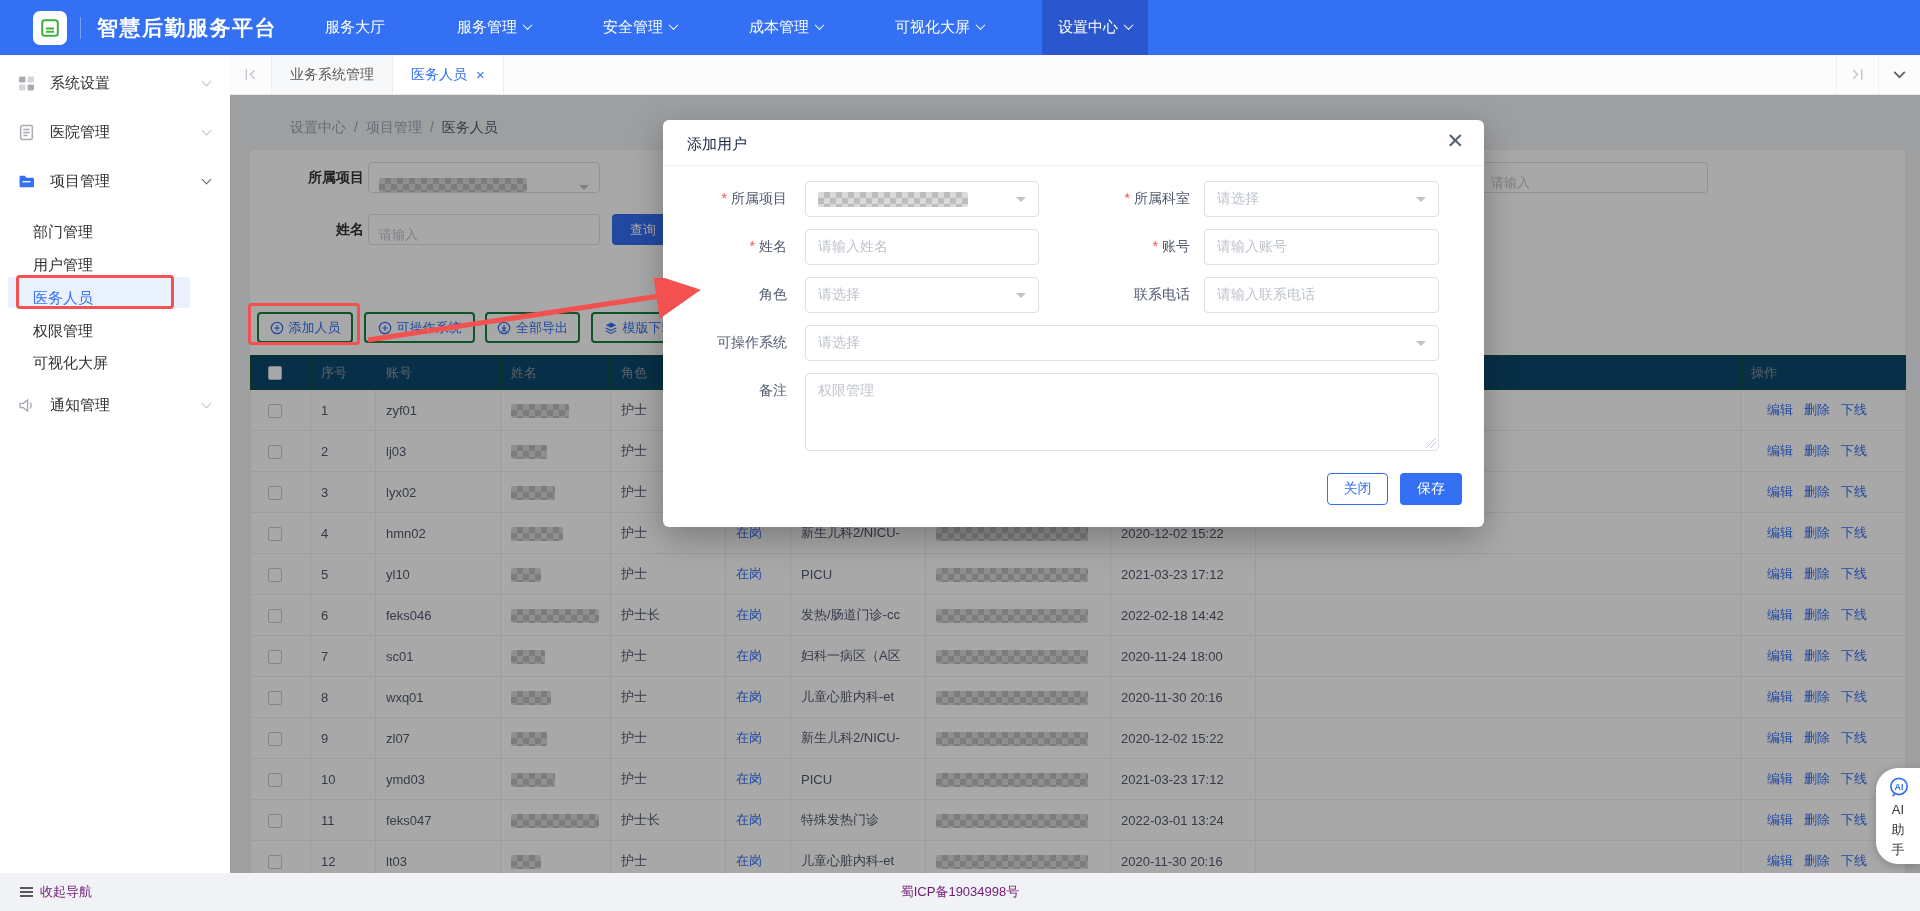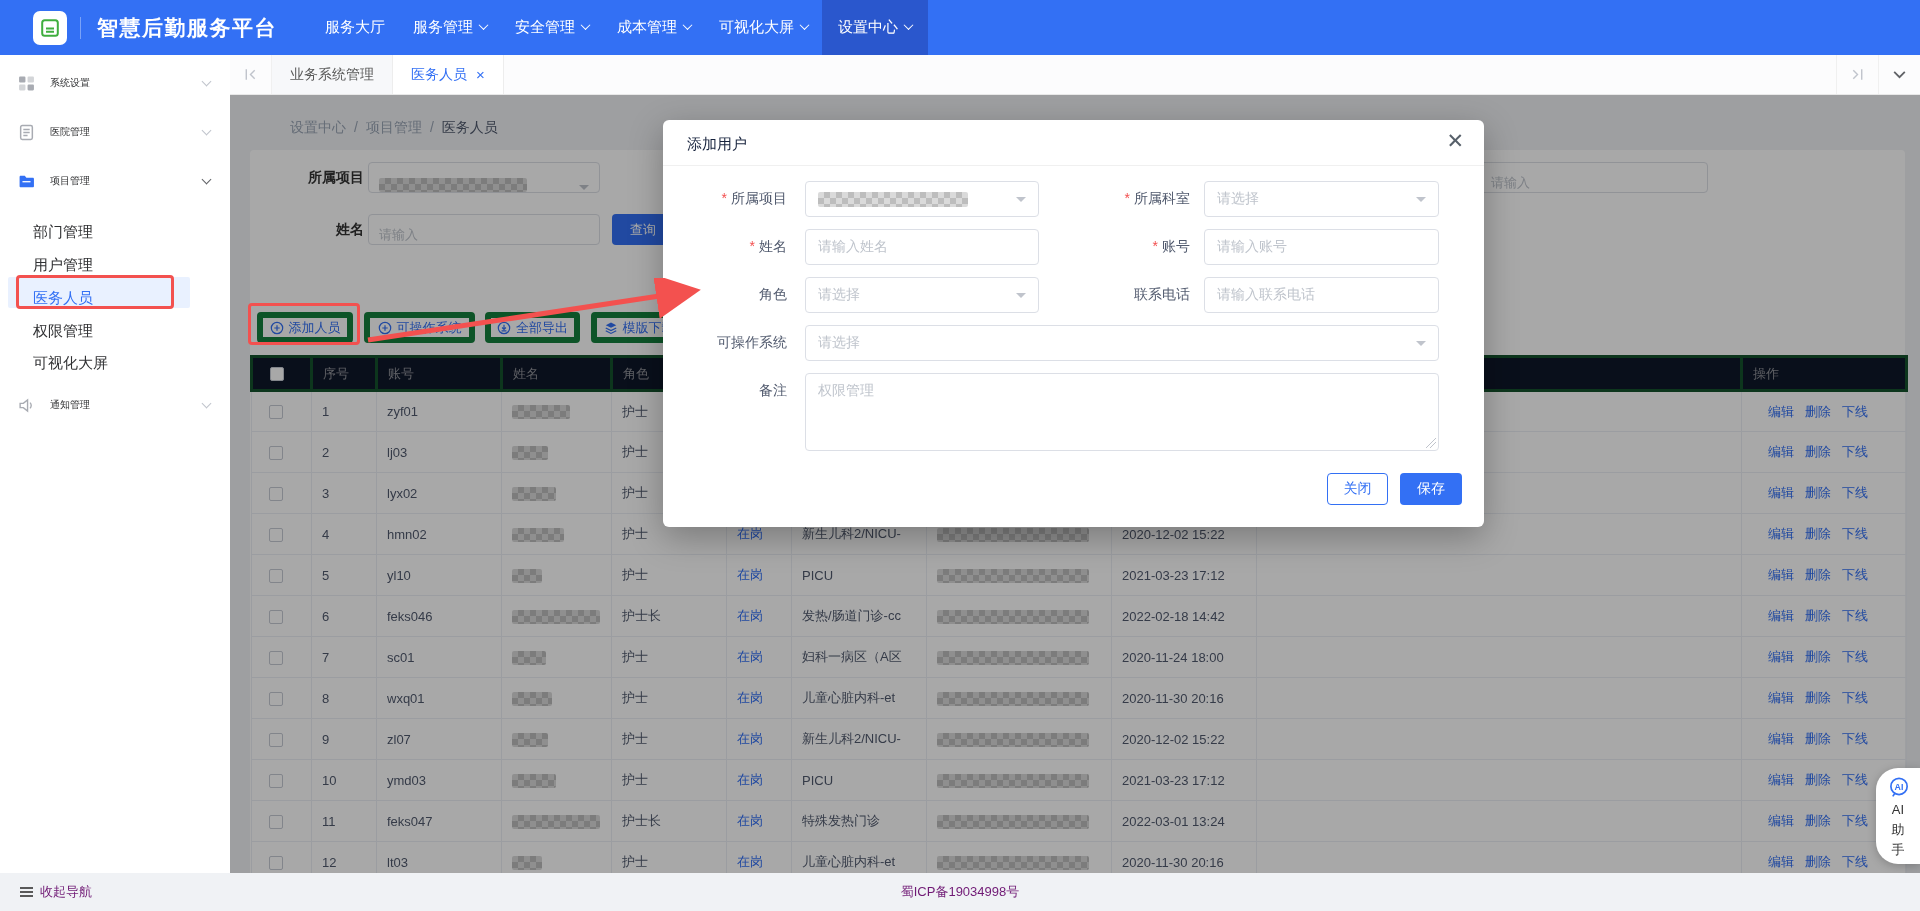--- a/index.html
+++ b/index.html
@@ -7,38 +7,38 @@
     font-family:"Liberation Sans","DejaVu Sans",sans-serif; background:#f0f2f5; }
   .app { position:relative; width:1920px; height:911px; }
 
   
   .navbar { position:absolute; top:0; left:0; right:0; height:55px; background:#3370f4;
     display:flex; align-items:center; color:#fff; z-index:50; }
   .logo { width:34px; height:34px; background:#fff; border-radius:7px; margin-left:33px;
     display:flex; align-items:center; justify-content:center; flex:0 0 auto; }
   .nav-sep { width:1px; height:22px; background:rgba(255,255,255,.35); margin:0 16px 0 13px; }
   .app-title { font-size:21px; font-weight:bold; letter-spacing:1.5px; white-space:nowrap; }
-  .menu { display:flex; height:100%; margin-left:34px; }
+  .menu { display:flex; height:100%; margin-left:34px;gap:44px; }
   .nav-item { display:flex; align-items:center; padding:0 14px; font-size:15px; cursor:pointer; gap:7px; white-space:nowrap; }
   .nav-item.active { background:#2a57cd; padding:0 16px; }
   .chev-w { width:7px; height:7px; border-right:1.5px solid #fff; border-bottom:1.5px solid #fff;
     transform:rotate(45deg) translate(-1px,-1px); margin-top:-3px; }
   .nav-right { margin-left:auto; display:flex; align-items:center; margin-right:28px; font-size:14px; }
   .avatar { width:34px; height:34px; border-radius:50%; margin:0 10px 0 18px; overflow:hidden;
     background:radial-gradient(circle at 38% 30%, #e8c9a8 0 26%, #79b8ad 40%, #3f7d78 75%, #2c5d5a); }
   .name-redact { width:150px; height:15px; border-radius:2px; margin-right:6px;
     background:repeating-conic-gradient(rgba(255,255,255,.8) 0% 25%, rgba(255,255,255,.45) 0% 50%) 0 0/10px 10px;
     filter:blur(.4px); }
   .chev-w2 { width:7px; height:7px; border-right:1.5px solid #fff; border-bottom:1.5px solid #fff;
     transform:rotate(45deg); margin:-3px 0 0 6px; }
 
   
   .sidebar { position:absolute; top:55px; left:0; width:230px; bottom:38px; background:#fff; z-index:20; }
   .side-group { position:absolute; left:0; right:0; height:32px; display:flex; align-items:center;
-    font-size:10px; color:#303133; cursor:pointer; }
+    font-size:15px; color:#303133; cursor:pointer; }
   .side-group .g-icon { position:absolute; left:18px; width:17px; height:17px; display:flex; }
   .side-group .g-label { margin-left:50px; }
   .chev-g { position:absolute; right:20px; width:7px; height:7px; border-right:1.5px solid #c0c4cc;
     border-bottom:1.5px solid #c0c4cc; transform:rotate(45deg); margin-top:-3px; }
   .chev-g.dark { border-color:#606266; }
   .side-sub { position:absolute; left:8px; right:40px; height:31px; display:flex; align-items:flex-end;
     padding-left:25px; font-size:15px; color:#303133; cursor:pointer; border-radius:2px; }
   .side-sub.active { background:#e9f1ff; color:#3370f4; }
 
   
@@ -60,30 +60,30 @@
   .bc-sep { margin:0 8px; color:#9aa5b5; }
   .card { position:absolute; left:20px; top:55px; right:15px; bottom:0; background:#fff; border-radius:4px 4px 0 0; z-index:1; }
 
   .f-label { position:absolute; width:78px; font-size:14px; color:#333; font-weight:bold; text-align:right; }
   .input { position:absolute; height:31px; border:1px solid #dcdfe6; border-radius:4px; background:#fff;
     display:flex; align-items:flex-end; padding:0 10px; font-size:13px; }
   .placeholder { color:#bfc4cc; }
   .caret { margin-left:auto; width:0; height:0; border:5px solid transparent; border-top-color:#c0c4cc; transform:translateY(3px); }
   .btn-primary { background:#3370f4; color:#fff; border:none; border-radius:4px; font-size:13px;
     display:flex; align-items:center; justify-content:center; cursor:pointer; }
-  .btn-outline { position:absolute; height:31px; border:6px solid #15803d; color:#3370f4; background:#fff;
+  .btn-outline { position:absolute; height:31px; border:2px solid #15803d; color:#3370f4; background:#fff;
     border-radius:4px; font-size:13px; display:flex; align-items:center; justify-content:center; gap:5px; cursor:pointer; }
   .btn-outline svg { flex:0 0 auto; }
 
   .pix { background:repeating-conic-gradient(#bdbdbd 0% 25%, #dadada 0% 50%) 0 0/12px 12px;
     border-radius:2px; filter:blur(.6px); }
 
   table.grid { position:absolute; left:0; top:205px; width:1655px; border-collapse:collapse; table-layout:fixed; font-size:13px; }
-  .grid th { height:34px; background:#0f172a; color:#909399; font-weight:normal; text-align:left;
-    padding:0 0 0 10px; border:3px solid #14532d; }
+  .grid th { height:34px; background:#0c4a6e; color:#909399; font-weight:normal; text-align:left;
+    padding:0 0 0 10px; border:1px solid #14532d; }
   .grid td { height:41px; padding:0 0 0 10px; border:1px solid #ebeef5; color:#515a6e; white-space:nowrap; overflow:hidden; }
   .cb { display:inline-block; width:14px; height:14px; border:1px solid #c5cad3; border-radius:2px; background:#fff; vertical-align:middle; cursor:pointer; }
   td.c-check, th.c-check { padding-left:17px; }
   .status-txt { color:#3370f4; }
   td.c-ops { padding-left:26px; }
   .c-ops a { color:#3370f4; text-decoration:none; margin-right:11px; cursor:pointer; }
 
   .overlay { position:absolute; inset:0; background:rgba(0,0,0,.34); z-index:10; }
 
   

